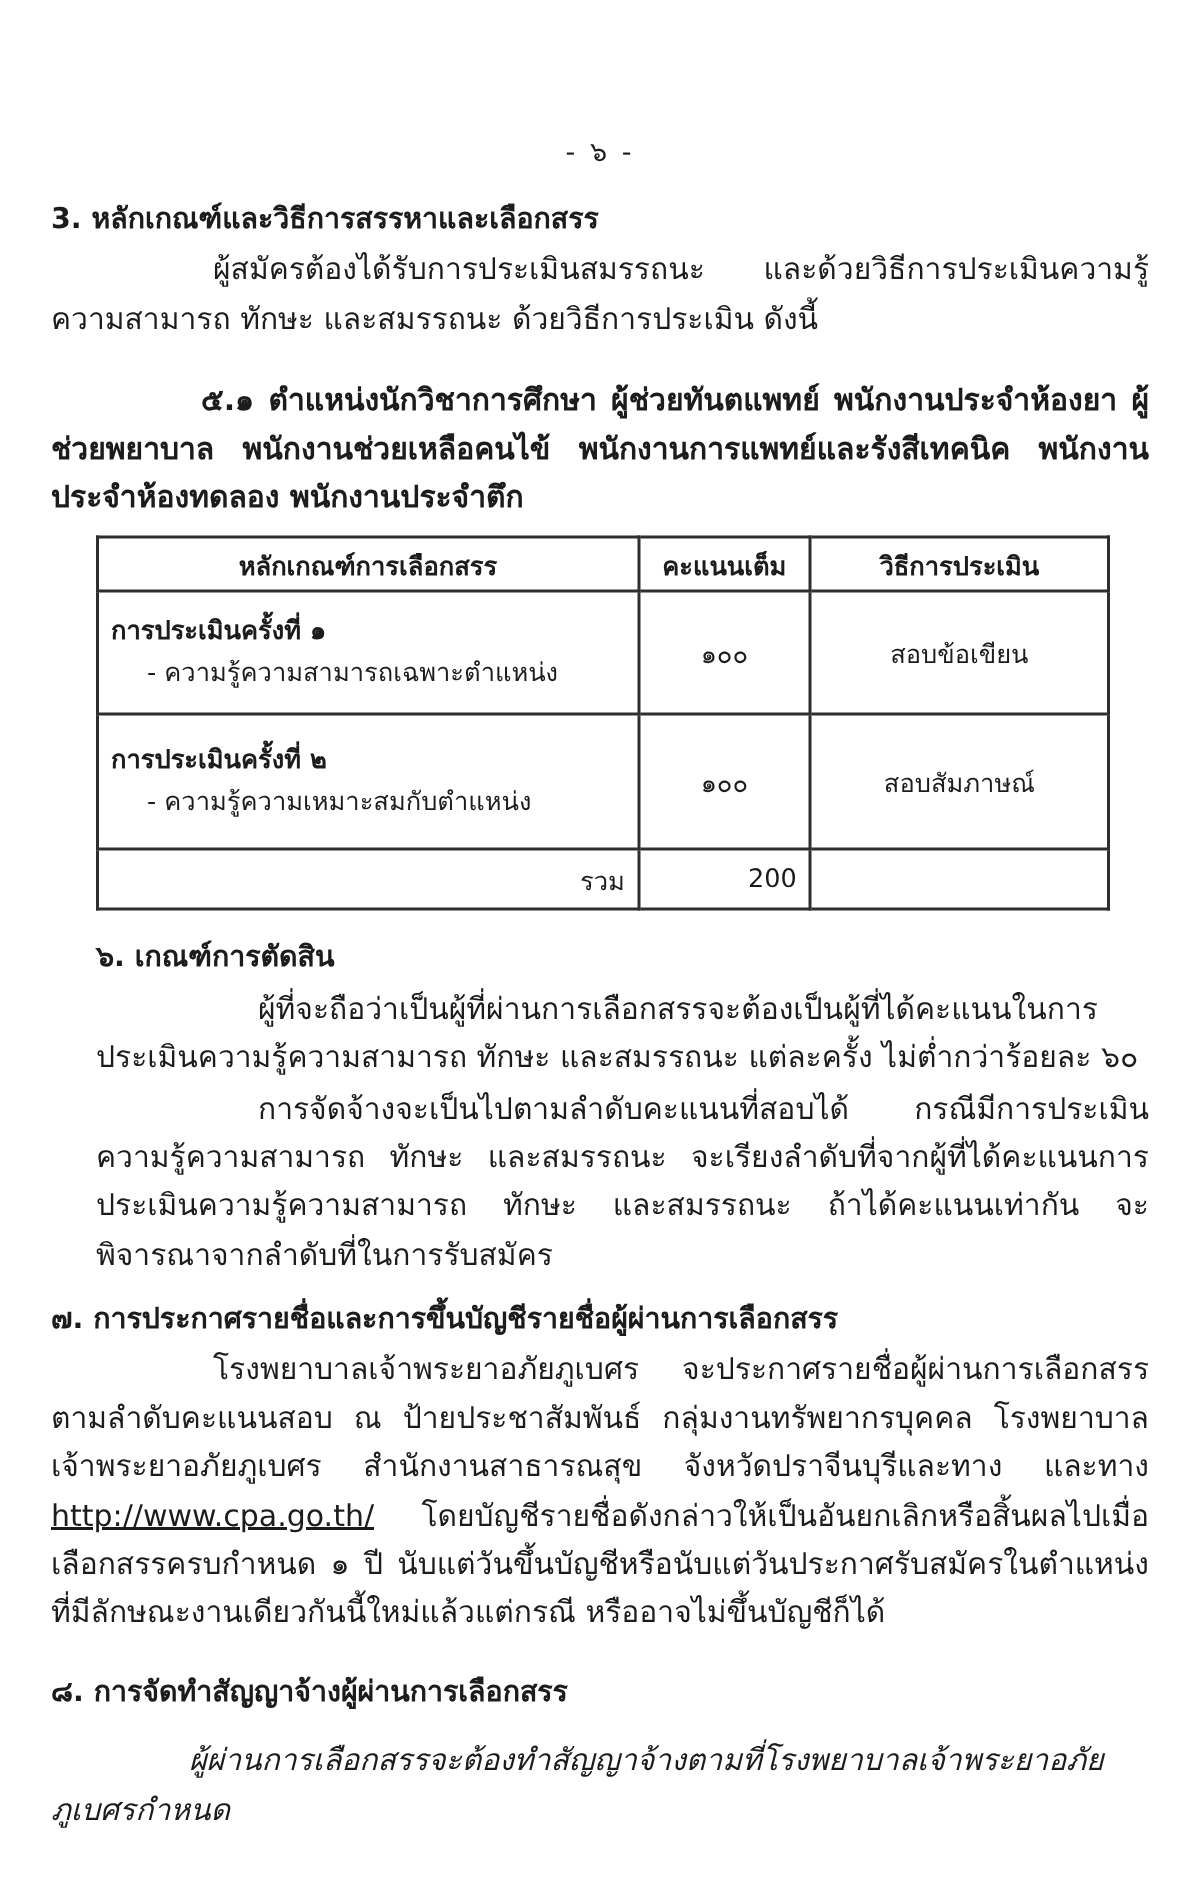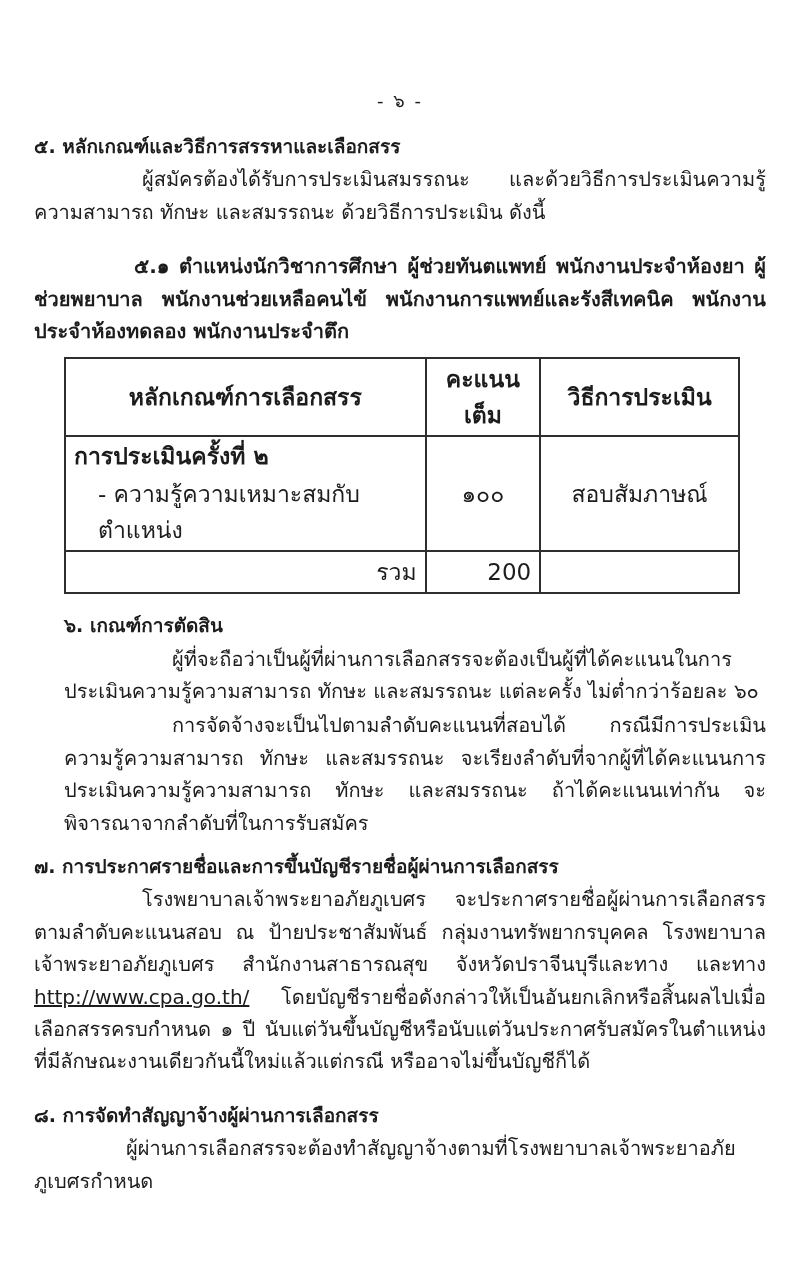--- a/index.html
+++ b/index.html
@@ -11,21 +11,21 @@
   .pagenum{text-align:center;font-size:18px;letter-spacing:2px;margin:0 0 16px 0;}
   .h-sec{font-weight:bold;font-size:19px;margin:0;line-height:1.6;}
   .para{font-size:20px;line-height:1.62;margin:0;text-align:justify;}
   .indent{text-indent:108px;}
   .indent-lg{text-indent:100px;}
   .bold{font-weight:bold;}
   .sec{margin-top:14px;}
   
   table.eval{
     border-collapse:collapse;width:676px;margin:10px 0 0 30px;
-    font-size:23px;color:#1c1c1c;table-layout:fixed;
+    font-size:17px;color:#1c1c1c;table-layout:fixed;
   }
   table.eval td,table.eval th{
     border:2px solid #2e2e2e;padding:2px 8px;vertical-align:middle;box-sizing:border-box;
   }
   th.c1{width:53.5%;} th.c2{width:17%;} th.c3{width:29.5%;margin-top:14px;}
   table.eval th{font-weight:bold;text-align:center;height:36px;}
   td.crit{vertical-align:top;padding-top:4px;padding-left:10px;}
   td.crit .crit-title{font-weight:bold;line-height:1.55;}
   td.crit .crit-item{padding-left:24px;line-height:1.55;margin-top:2px;}
   td.score,td.method{text-align:center;}
@@ -34,34 +34,42 @@
   .link{text-decoration:underline;}
 </style>
 </head>
 <body>
 
 <div class="page">
 
   <div class="pagenum">- ๖ -</div>
 
   <div class="sec">
-    <p class="h-sec">๕. หลักเกณฑ์และวิธีการสรรหาและเลือกสรร</p>
+    <p class="h-sec">3. หลักเกณฑ์และวิธีการสรรหาและเลือกสรร</p>
     <p class="para indent" style="margin-top:2px;">ผู้สมัครต้องได้รับการประเมินสมรรถนะ และด้วยวิธีการประเมินความรู้ความสามารถ ทักษะ และสมรรถนะ ด้วยวิธีการประเมิน ดังนี้</p>
     <p class="para bold indent-lg" style="margin-top:22px;">๕.๑ ตำแหน่งนักวิชาการศึกษา ผู้ช่วยทันตแพทย์ พนักงานประจำห้องยา ผู้ช่วยพยาบาล พนักงานช่วยเหลือคนไข้ พนักงานการแพทย์และรังสีเทคนิค พนักงานประจำห้องทดลอง พนักงานประจำตึก</p>
   </div>
 
   <table class="eval">
     <thead>
       <tr>
         <th class="c1">หลักเกณฑ์การเลือกสรร</th>
         <th class="c2">คะแนนเต็ม</th>
         <th class="c3">วิธีการประเมิน</th>
       </tr>
     </thead>
     <tbody>
+      <tr class="r1">
+        <td class="crit">
+          <div class="crit-title">การประเมินครั้งที่ ๑</div>
+          <div class="crit-item">- ความรู้ความสามารถเฉพาะตำแหน่ง</div>
+        </td>
+        <td class="score">๑๐๐</td>
+        <td class="method">สอบข้อเขียน</td>
+      </tr>
       <tr class="r2">
         <td class="crit">
           <div class="crit-title">การประเมินครั้งที่ ๒</div>
           <div class="crit-item">- ความรู้ความเหมาะสมกับตำแหน่ง</div>
         </td>
         <td class="score">๑๐๐</td>
         <td class="method">สอบสัมภาษณ์</td>
       </tr>
       <tr class="total">
         <td>รวม</td>
@@ -78,16 +86,16 @@
     <p class="para indent" style="margin-top:2px;">การจัดจ้างจะเป็นไปตามลำดับคะแนนที่สอบได้ กรณีมีการประเมินความรู้ความสามารถ ทักษะ และสมรรถนะ จะเรียงลำดับที่จากผู้ที่ได้คะแนนการประเมินความรู้ความสามารถ ทักษะ และสมรรถนะ ถ้าได้คะแนนเท่ากัน จะพิจารณาจากลำดับที่ในการรับสมัคร</p>
   </div>
 
   <div class="sec" style="margin-top:12px;">
     <p class="h-sec">๗. การประกาศรายชื่อและการขึ้นบัญชีรายชื่อผู้ผ่านการเลือกสรร</p>
     <p class="para indent" style="margin-top:2px;"><span>โรงพยาบาลเจ้าพระยาอภัยภูเบศร จะประกาศรายชื่อผู้ผ่านการเลือกสรรตามลำดับคะแนนสอบ ณ ป้ายประชาสัมพันธ์  กลุ่มงานทรัพยากรบุคคล  โรงพยาบาลเจ้าพระยาอภัยภูเบศร  สำนักงานสาธารณสุข จังหวัดปราจีนบุรีและทาง และทาง </span><span class="link">http://www.cpa.go.th/</span><span> โดยบัญชีรายชื่อดังกล่าวให้เป็นอันยกเลิกหรือสิ้นผลไปเมื่อเลือกสรรครบกำหนด ๑ ปี นับแต่วันขึ้นบัญชีหรือนับแต่วันประกาศรับสมัครในตำแหน่งที่มีลักษณะงานเดียวกันนี้ใหม่แล้วแต่กรณี หรืออาจไม่ขึ้นบัญชีก็ได้</span></p>
   </div>
 
   <div class="sec" style="margin-top:22px;">
     <p class="h-sec">๘.  การจัดทำสัญญาจ้างผู้ผ่านการเลือกสรร</p>
-    <p class="para indent-lg" style="text-indent:92px;margin-top:2px;">ผู้ผ่านการเลือกสรรจะต้องทำสัญญาจ้างตามที่โรงพยาบาลเจ้าพระยาอภัยภูเบศรกำหนด</p>
+    <p class="para indent-lg" style="text-indent:92px;margin-top:14px;font-style:italic;">ผู้ผ่านการเลือกสรรจะต้องทำสัญญาจ้างตามที่โรงพยาบาลเจ้าพระยาอภัยภูเบศรกำหนด</p>
   </div>
 
 </div>
 
 </body></html>

